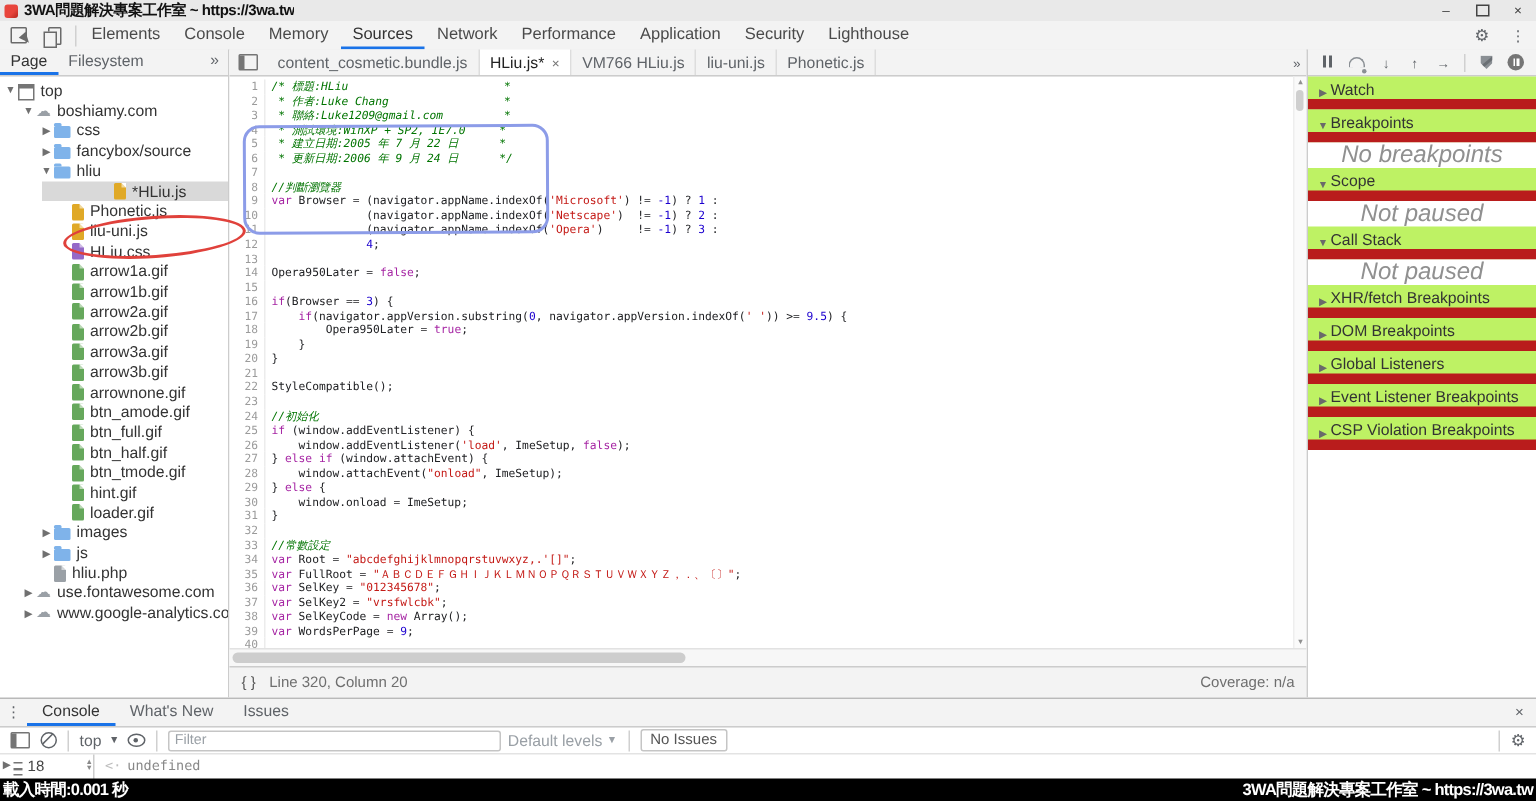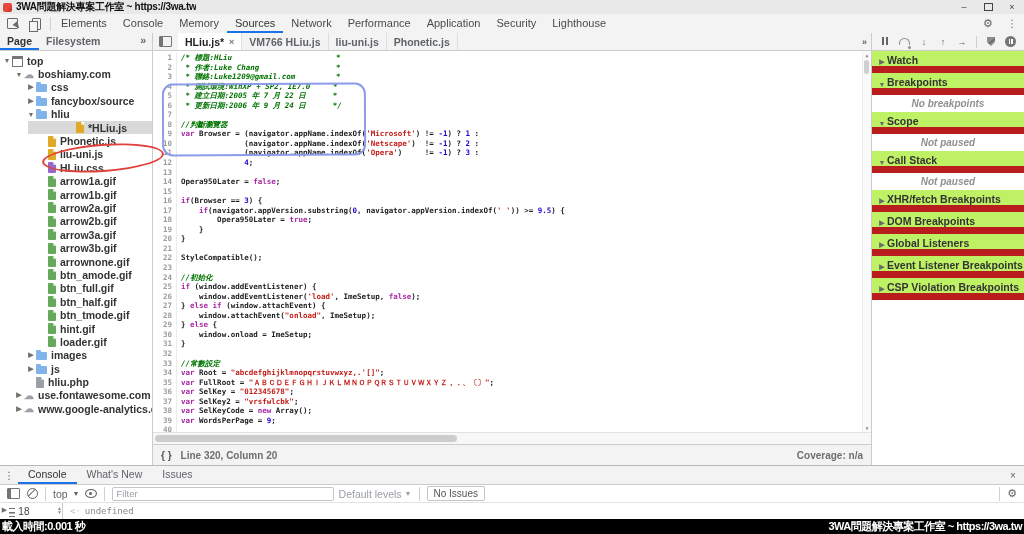--- a/index.html
+++ b/index.html
@@ -20,21 +20,21 @@
   .i-device{position:relative;width:7px;height:10px;border:1px solid #6a6a6a;border-radius:1px;background:#f3f3f3;}
   .i-device:after{content:"";position:absolute;left:-4px;top:2px;width:7px;height:9px;border:1px solid #6a6a6a;background:#f3f3f3;}
   .vsep{width:1px;height:14px;background:#d0d0d0;margin:0 2px;flex:none;}
   #tool-tabs{display:flex;height:19px;}
   .tool-tab{padding:0 8px;line-height:18px;font-size:11px;color:#4a4a4a;white-space:nowrap;}
   .tool-tab.active{box-shadow:inset 0 -2px 0 var(--accent);color:#333;}
   #toolbar-right{margin-left:auto;display:flex;align-items:center;}
   .gear{font-size:11px;color:#5f6368;}
   .dots{font-size:10px;color:#5f6368;letter-spacing:0;}
   
-  #main{position:absolute;top:33px;left:0;width:1024px;height:432px;display:flex;font-weight:bold;}
+  #main{position:absolute;top:33px;left:0;width:1024px;height:432px;display:flex;}
   
   #nav{width:152px;flex:none;border-right:1px solid #ccc;display:flex;flex-direction:column;background:#fff;}
   #nav-tabs{height:17px;flex:none;background:#f3f3f3;border-bottom:1px solid #ccc;display:flex;align-items:stretch;font-size:10.5px;color:#5f6368;}
   .nav-tab{padding:0 7px;line-height:16px;}
   .nav-tab.active{box-shadow:inset 0 -2px 0 var(--accent);color:#333;}
   .nav-overflow{margin-left:auto;padding:0 6px;line-height:15px;color:#5f6368;}
   #tree{flex:1;padding-top:3px;font-size:10.5px;color:#333;overflow:hidden;}
   .tree-row{height:13.4px;display:flex;align-items:center;white-space:nowrap;}
   .tree-row.selected{background:#d9d9d9;margin-left:28px;}
   .tarrow{width:10px;flex:none;text-align:center;color:#707070;font-size:7px;}
@@ -82,21 +82,21 @@
   .ip-arc{width:9px;height:6px;border:1.4px solid #8a8f94;border-bottom:none;border-radius:9px 9px 0 0;}
   .ip-arc:after{content:"";position:absolute;right:-1px;bottom:-1px;width:3px;height:3px;background:#8a8f94;border-radius:50%;}
   .ip-deact{width:8px;height:9px;background:#8a8f94;clip-path:polygon(0 0,100% 0,100% 55%,50% 100%,0 55%);}
   .ip-deact:after{content:"";position:absolute;left:-2px;top:5px;width:14px;height:1.6px;background:#6a6f74;transform:rotate(-40deg);}
   .ip-excirc{width:11px;height:11px;border-radius:50%;background:#757575;}
   .ip-excirc:before{content:"";position:absolute;left:3.5px;top:3px;width:1.6px;height:5px;background:#fff;}
   .ip-excirc:after{content:"";position:absolute;right:3.5px;top:3px;width:1.6px;height:5px;background:#fff;}
   .dbg-sep{width:1px;height:12px;background:#d0d0d0;}
   .dbg-section{height:15px;display:flex;align-items:flex-end;background:#bef264;border-bottom:7px solid #b91c1c;padding-left:5px;flex:none;}
   .dbg-section .tarrow{color:#6a6a6a;}
-  .dbg-body{height:17px;display:flex;align-items:center;justify-content:center;color:#909090;font-style:italic;background:#fff;flex:none;font-size:10px;}
+  .dbg-body{height:17px;display:flex;align-items:center;justify-content:center;color:#909090;font-style:italic;background:#fff;flex:none;font-size:16px;}
   
   #drawer{position:absolute;top:465px;left:0;width:1024px;height:54px;background:#fff;border-top:1px solid #b9b9b9;display:flex;flex-direction:column;}
   #drawer-tabs{height:18px;flex:none;background:#f3f3f3;border-bottom:1px solid #ccc;display:flex;align-items:stretch;font-size:10.5px;color:#5f6368;}
   #drawer-tabs .dots{width:18px;display:flex;align-items:center;justify-content:center;}
   .drawer-tab{padding:0 10px;line-height:17px;}
   .drawer-tab.active{box-shadow:inset 0 -2px 0 var(--accent);color:#333;}
   .drawer-close{margin-left:auto;width:22px;display:flex;align-items:center;justify-content:center;color:#5f6368;font-size:10px;}
   #console-toolbar{height:17px;flex:none;border-bottom:1px solid #e3e3e3;display:flex;align-items:center;font-size:10.5px;color:#5f6368;padding:0 5px;gap:5px;}
   .i-block{width:9px;height:9px;border:1.3px solid #5f6368;border-radius:50%;position:relative;}
   .i-block:after{content:"";position:absolute;left:-1px;top:3.2px;width:10px;height:1.3px;background:#5f6368;transform:rotate(-45deg);}
@@ -310,20 +310,23 @@
             <span class="fi fi-cloud">☁</span>
             <span>www.google-analytics.com</span>
           </div>
         </div>
     </div>
 
     <div id="editor">
       <div id="etabs">
         <span class="panel-icon"></span>
         <span id="etab-list" style="display: flex;">
+            <span class="etab">
+              <span>content_cosmetic.bundle.js</span>
+            </span>
             <span class="etab active">
               <span>HLiu.js*</span>
               <span class="close-x">×</span>
             </span>
             <span class="etab">
               <span>VM766 HLiu.js</span>
             </span>
             <span class="etab">
               <span>liu-uni.js</span>
             </span>

